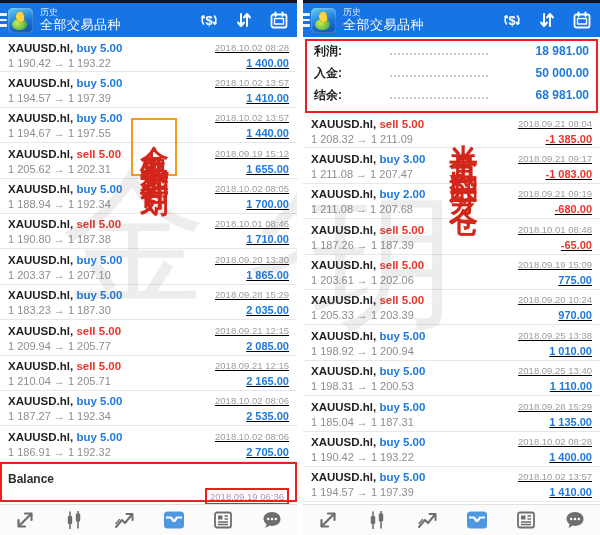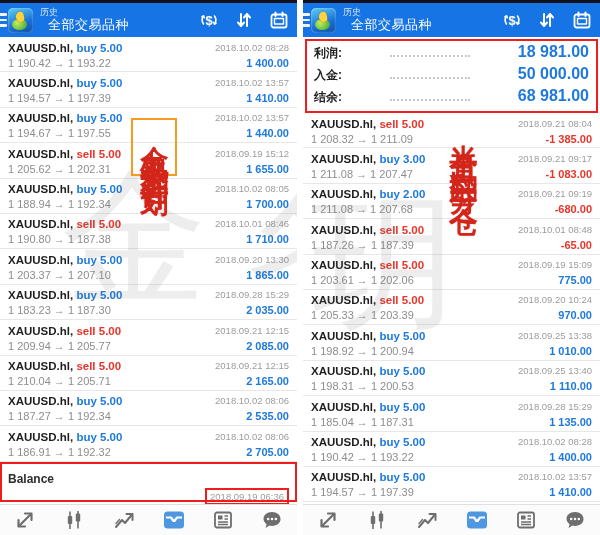--- a/index.html
+++ b/index.html
@@ -12,50 +12,50 @@
   .menu-icon{width:7px;margin-left:-2px;display:flex;flex-direction:column;gap:3px;flex:0 0 auto;}
   .menu-icon i{display:block;height:2.5px;width:9px;background:#f2f2f2;border-radius:1px;}
   .app-logo{width:25px;height:25px;border-radius:5px;margin:0 7px 0 3px;flex:0 0 auto;position:relative;
             background:linear-gradient(160deg,#5fd0f5 0%,#1a6fd4 60%,#0c4fa8 100%);box-shadow:inset 0 0 2px rgba(255,255,255,.6);}
   .app-logo::before{content:"";position:absolute;left:4px;bottom:3px;width:15px;height:11px;border-radius:50%;
             background:radial-gradient(circle at 35% 35%,#c8ef55,#2f9e38);}
   .app-logo::after{content:"";position:absolute;left:8px;top:4px;width:8px;height:10px;background:#ffd23f;
             border-radius:55% 45% 45% 55%;transform:rotate(-12deg);box-shadow:0 0 1px #9c6d00;}
   .title-block{line-height:1.08;}
   .t-small{font-size:9px;color:#d7e6fb;}
-  .t-main{font-size:13px;color:#fff;letter-spacing:.5px;margin-left:8px;}
+  .t-main{font-size:13px;color:#fff;letter-spacing:.5px;}
   .header-icons{margin-left:auto;display:flex;align-items:center;gap:15px;padding-right:8px;}
   .header-icons .icon-btn{display:block;width:20px;height:20px;}
   .header-icons svg{display:block;}
 
   
   .list{position:absolute;top:37px;left:0;right:0;bottom:30px;background:#fff;z-index:1;}
   .trade-row{height:35.4px;box-sizing:border-box;padding:2.5px 8px 0;border-bottom:1px solid #e7e7e7;
              display:flex;justify-content:space-between;}
   .sym-line{font-size:11.5px;font-weight:bold;color:#1f1f1f;line-height:16px;white-space:nowrap;}
   .side.buy{color:#1d79dd;} .side.sell{color:#e8352b;}
   .price-line{font-size:11px;color:#8d8d8d;line-height:15px;white-space:nowrap;}
-  .cell-right{text-align:right;}
+  .cell-right{text-align:right;text-decoration:underline;}
   .date{font-size:9.5px;color:#9c9c9c;line-height:16px;white-space:nowrap;}
   .profit{font-size:11px;font-weight:bold;line-height:15px;}
   .profit.pos{color:#1d79dd;} .profit.neg{color:#e8352b;}
 
   
   .balance-row{height:40px;box-sizing:border-box;border:2px solid #ee1e1e;display:flex;justify-content:space-between;
                padding:3px 6px;background:#fff;flex-direction:column;}
   .balance-label{font-size:12px;font-weight:bold;color:#2e2e2e;padding-top:5px;}
   .balance-date{display:inline-block;border:2px solid #ee1e1e;font-size:9.5px;color:#9c9c9c;padding:0 3px;line-height:13px;}
   .balance-amount{font-size:11px;font-weight:bold;color:#1d79dd;margin-top:1px;}
 
   
   .summary-box{border:2px solid #ee1e1e;margin:2px 2px 0;padding:2px 7px;background:#fff;}
   .summary-row{display:flex;align-items:baseline;height:22px;gap:40px;}
   .summary-label{font-size:12px;font-weight:bold;color:#222;white-space:nowrap;}
   .leader{flex:1;border-bottom:2px dotted #c9c9c9;margin:0 8px 4px;}
-  .summary-value{font-size:16px;font-weight:bold;color:#1d79dd;white-space:nowrap;}
+  .summary-value{font-size:12px;font-weight:bold;color:#1d79dd;white-space:nowrap;}
 
   
   .toolbar{position:absolute;bottom:0;left:0;right:0;height:30px;background:#fbfbfb;border-top:1px solid #e0e0e0;
            display:flex;align-items:center;justify-content:space-around;z-index:3;}
   .toolbar .icon-btn{display:block;width:22px;height:22px;}
   .toolbar svg{display:block;margin:auto;}
 
   
   .v-text{writing-mode:vertical-lr;text-orientation:upright;font-family:"DejaVu Serif",serif;font-weight:bold;
           color:#d3261b;font-size:28px;line-height:1;z-index:6;position:absolute;text-shadow:0 0 1px rgba(211,38,27,.4);}

